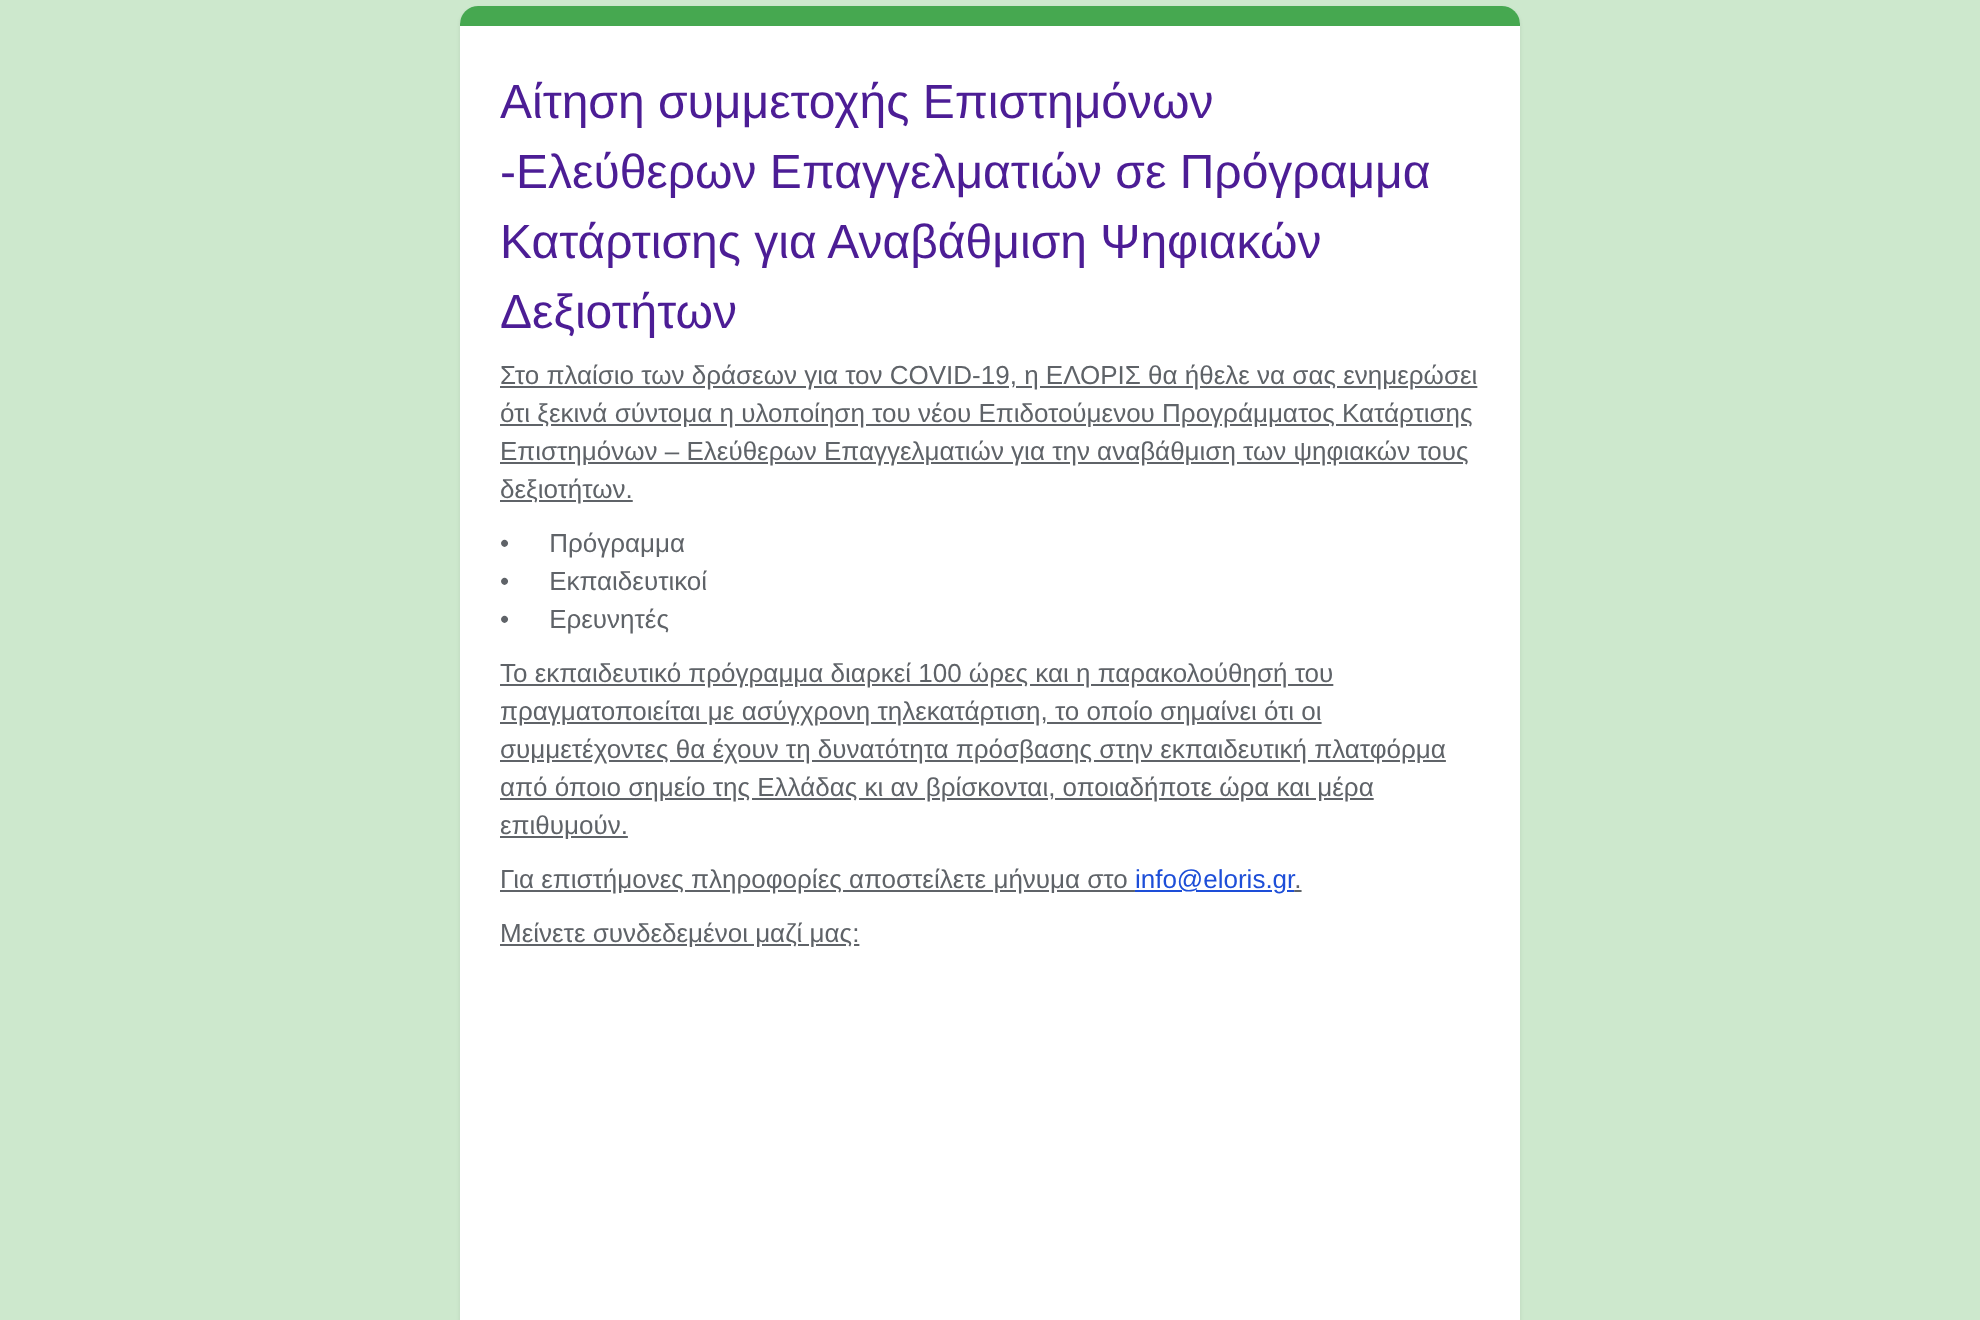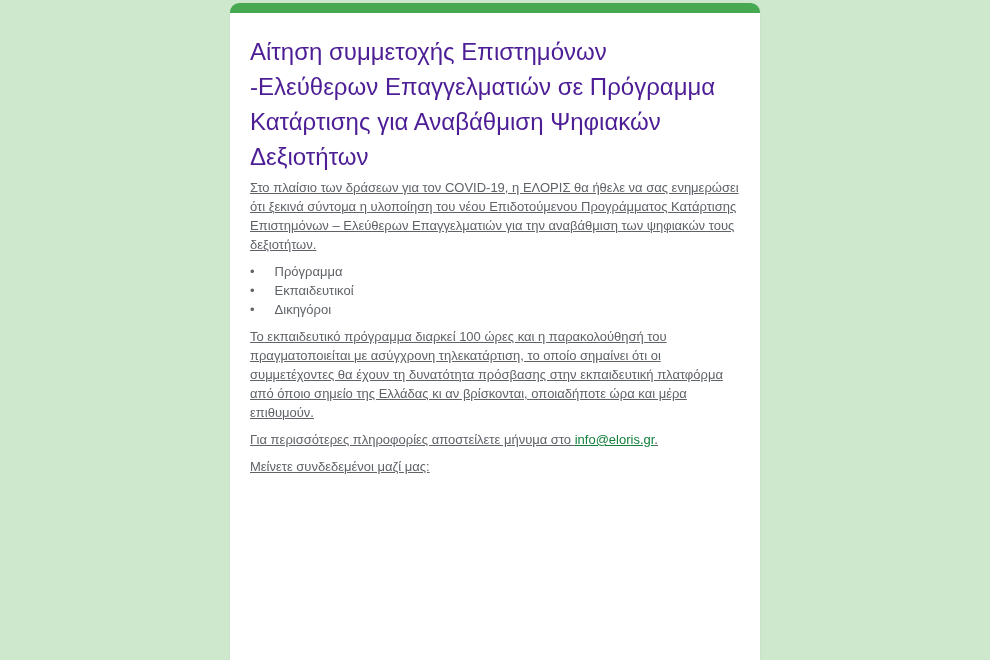--- a/index.html
+++ b/index.html
@@ -52,21 +52,21 @@
     margin: 0 0 8px 0;
     text-decoration: underline;
   }
   .bullet-list {
     margin: 0 0 8px 0;
   }
   .bullet-item .bullet {
     padding-right: 20px;
   }
   .form-description a {
-    color: #15803d;
+    color: #1d4ed8;
     text-decoration: underline;
     cursor: pointer;
   }
 </style>
 </head>
 <body>
 
 <div class="page">
   <div class="form-card">
     <div class="top-bar"></div>
@@ -81,26 +81,26 @@
 
         <div class="bullet-list">
 
             <div class="bullet-item"><span class="bullet">•</span><span>Πρόγραμμα</span></div>
 
 
 
 
             <div class="bullet-item"><span class="bullet">•</span><span>Εκπαιδευτικοί</span></div>
 
-            <div class="bullet-item"><span class="bullet">•</span><span>Δικηγόροι</span></div>
+            <div class="bullet-item"><span class="bullet">•</span><span>Ερευνητές</span></div>
           </div>
 
         <p>Το εκπαιδευτικό πρόγραμμα διαρκεί 100 ώρες και η παρακολούθησή του πραγματοποιείται με ασύγχρονη τηλεκατάρτιση, το οποίο σημαίνει ότι οι συμμετέχοντες θα έχουν τη δυνατότητα πρόσβασης στην εκπαιδευτική πλατφόρμα από όποιο σημείο της Ελλάδας κι αν βρίσκονται, οποιαδήποτε ώρα και μέρα επιθυμούν.</p>
 
 
-        <p><span>Για περισσότερες πληροφορίες αποστείλετε μήνυμα στο </span><a href="#">info@eloris.gr</a><span>.</span></p>
+        <p><span>Για επιστήμονες πληροφορίες αποστείλετε μήνυμα στο </span><a href="#">info@eloris.gr</a><span>.</span></p>
 
         <p>Μείνετε συνδεδεμένοι μαζί μας:</p>
 
       </div>
     </div>
   </div>
 </div>
 
 </body></html>

